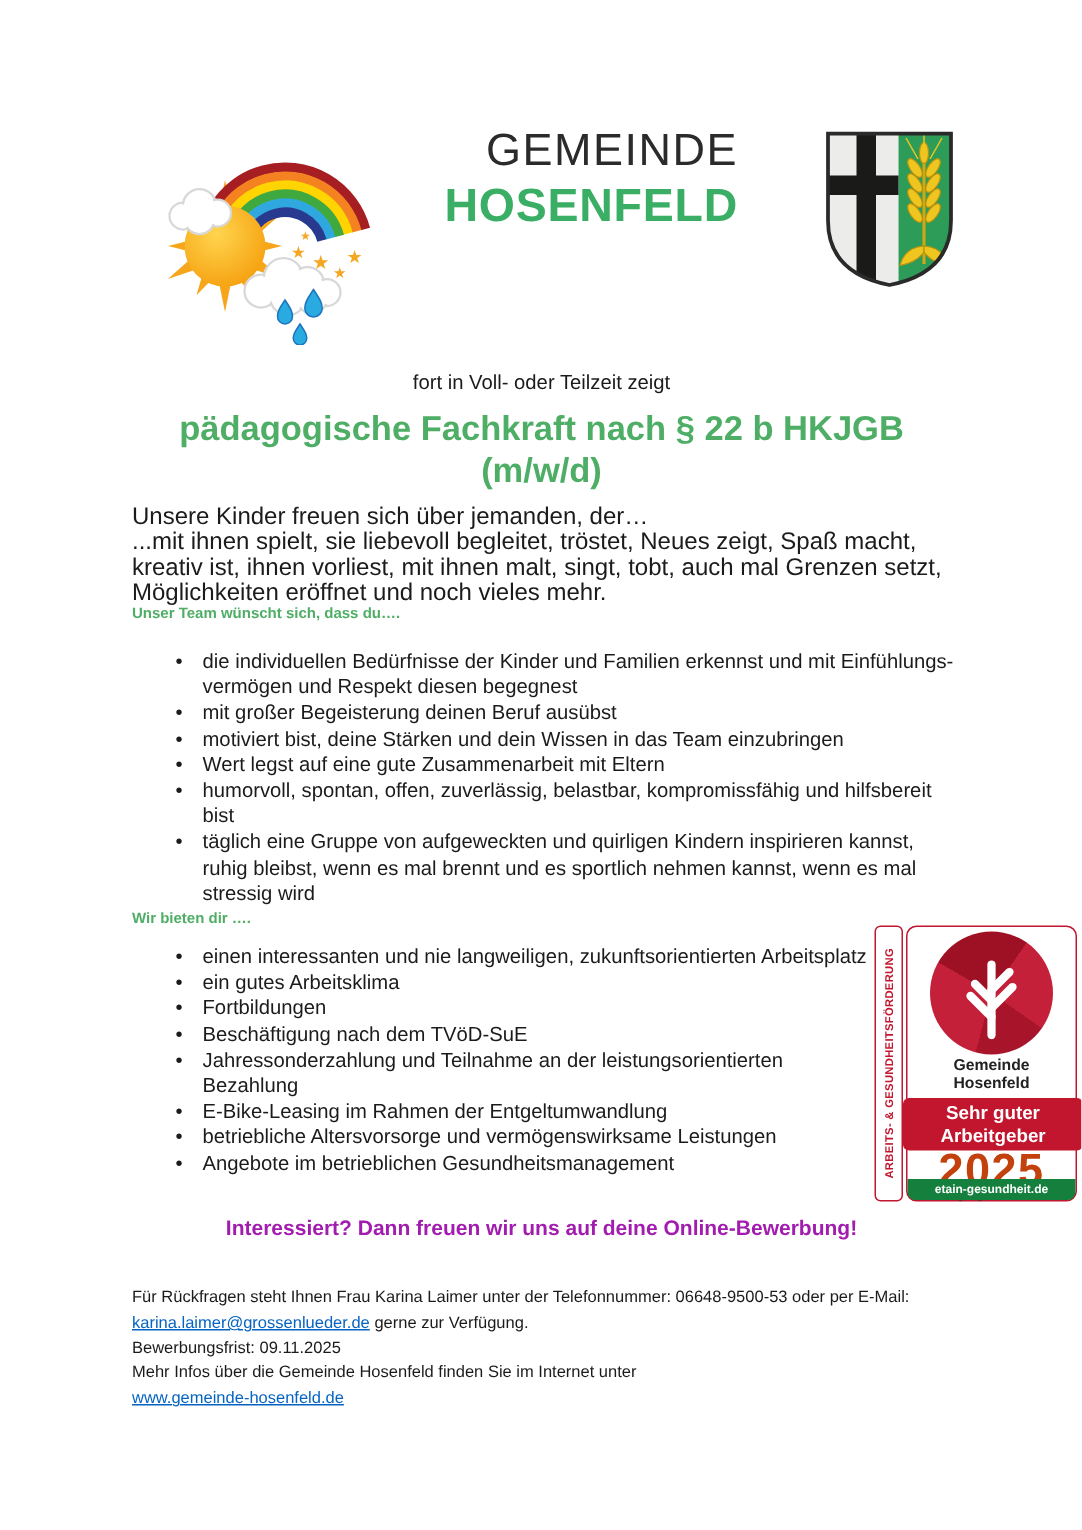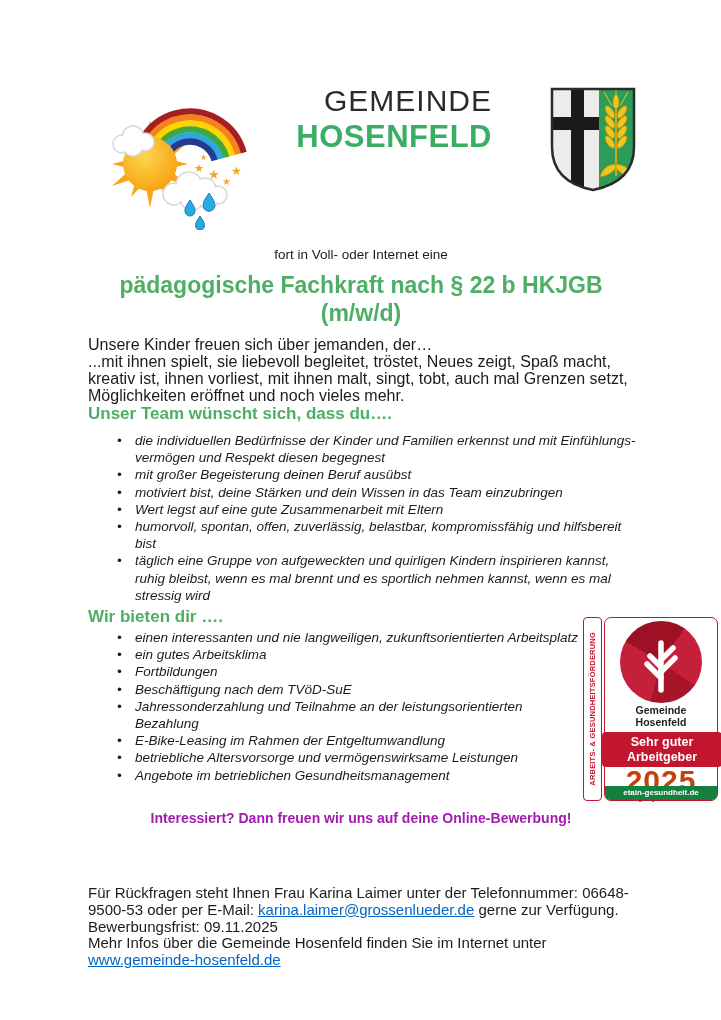--- a/index.html
+++ b/index.html
@@ -11,30 +11,30 @@
   .weather-logo{position:absolute;left:92px;top:82px;width:160px;height:148px;}
   .org-title{position:absolute;left:258px;top:86px;width:234px;text-align:right;line-height:1;}
   .org-line1{font-size:30px;font-weight:400;color:#2b2b2b;letter-spacing:1px;}
   .org-line2{font-size:31px;font-weight:700;color:#3bae66;letter-spacing:0.5px;margin-top:5px;}
   .coat-of-arms{position:absolute;left:546px;top:84px;width:94px;height:112px;}
   
   .col{position:absolute;left:88px;width:546px;}
   .intro{top:231px;text-align:center;font-size:13.5px;line-height:16px;}
   .job-title{top:271px;text-align:center;color:#4fae66;font-size:23px;font-weight:700;line-height:28px;}
   .about{top:336px;font-size:16px;line-height:17px;}
-  .sec-head{font-size:17px;font-weight:700;color:#4fae66;}
+  .sec-head{font-size:10px;font-weight:700;color:#4fae66;}
   .sec1-head{top:404px;}
   .sec2-head{top:607px;}
-  ul.bullets{list-style:none;margin:0;padding:0;font-size:13.5px;line-height:17.2px;font-style:italic;}
+  ul.bullets{list-style:none;margin:0;padding:0;font-size:13.5px;line-height:17.2px;}
   ul.bullets li{position:relative;padding-left:47px;margin:0;}
   ul.bullets li::before{content:"\2022";position:absolute;left:29px;}
   .list1{top:432px;width:548px;}
   .list2{top:629px;width:500px;}
   .cta{top:810px;text-align:center;color:#a21caf;font-weight:700;font-size:14px;}
-  .contact{top:885px;font-size:15px;line-height:16.8px;width:550px;}
+  .contact{top:857px;font-size:11px;line-height:16.8px;width:550px;}
   a.link{color:#0563c1;text-decoration:underline;cursor:pointer;}
   
   .badge{position:absolute;left:583px;top:617px;width:135px;height:184px;display:flex;gap:2px;}
   .badge-strip{width:19px;box-sizing:border-box;border:1.5px solid #c2152e;border-radius:4px;
     display:flex;align-items:center;justify-content:center;background:#fff;}
   .badge-strip span{writing-mode:vertical-rl;transform:rotate(180deg);font-size:7.5px;font-weight:700;
     color:#c2152e;white-space:nowrap;letter-spacing:0.2px;}
   .badge-card{flex:1;box-sizing:border-box;border:1.5px solid #c2152e;border-radius:7px;background:#fff;
     position:relative;display:flex;flex-direction:column;align-items:center;}
   .badge-circle{width:82px;height:82px;border-radius:50%;margin-top:3px;flex:0 0 auto;
@@ -173,21 +173,21 @@
           <path d="M70,80 q-13,1 -16,13 q11,-2 16,-9 z" fill="#efc61f" stroke="#b8930e" stroke-width="0.8"></path>
           <path d="M70,80 q13,1 16,13 q-11,-2 -16,-9 z" fill="#efc61f" stroke="#b8930e" stroke-width="0.8"></path>
         </g>
       </g>
       <path d="M6,5 H88 V63 Q88,98 47,106 Q6,98 6,63 Z" fill="none" stroke="#2a2a2a" stroke-width="2.5"></path>
     </svg>
   </div>
 
   <div class="col intro">
     <br>
-    <span>fort in Voll- oder Internet eine</span>
+    <span>fort in Voll- oder Teilzeit zeigt</span>
   </div>
 
   <div class="col job-title">
     <span>pädagogische Fachkraft nach § 22 b HKJGB</span><br>
     <span>(m/w/d)</span>
   </div>
 
   <div class="col about">
     <span>Unsere Kinder freuen sich über jemanden, der…</span><br>
     <span>...mit ihnen spielt, sie liebevoll begleitet, tröstet, Neues zeigt, Spaß macht, kreativ ist, ihnen vorliest, mit ihnen malt, singt, tobt, auch mal Grenzen setzt, Möglichkeiten eröffnet und noch vieles mehr.</span>

